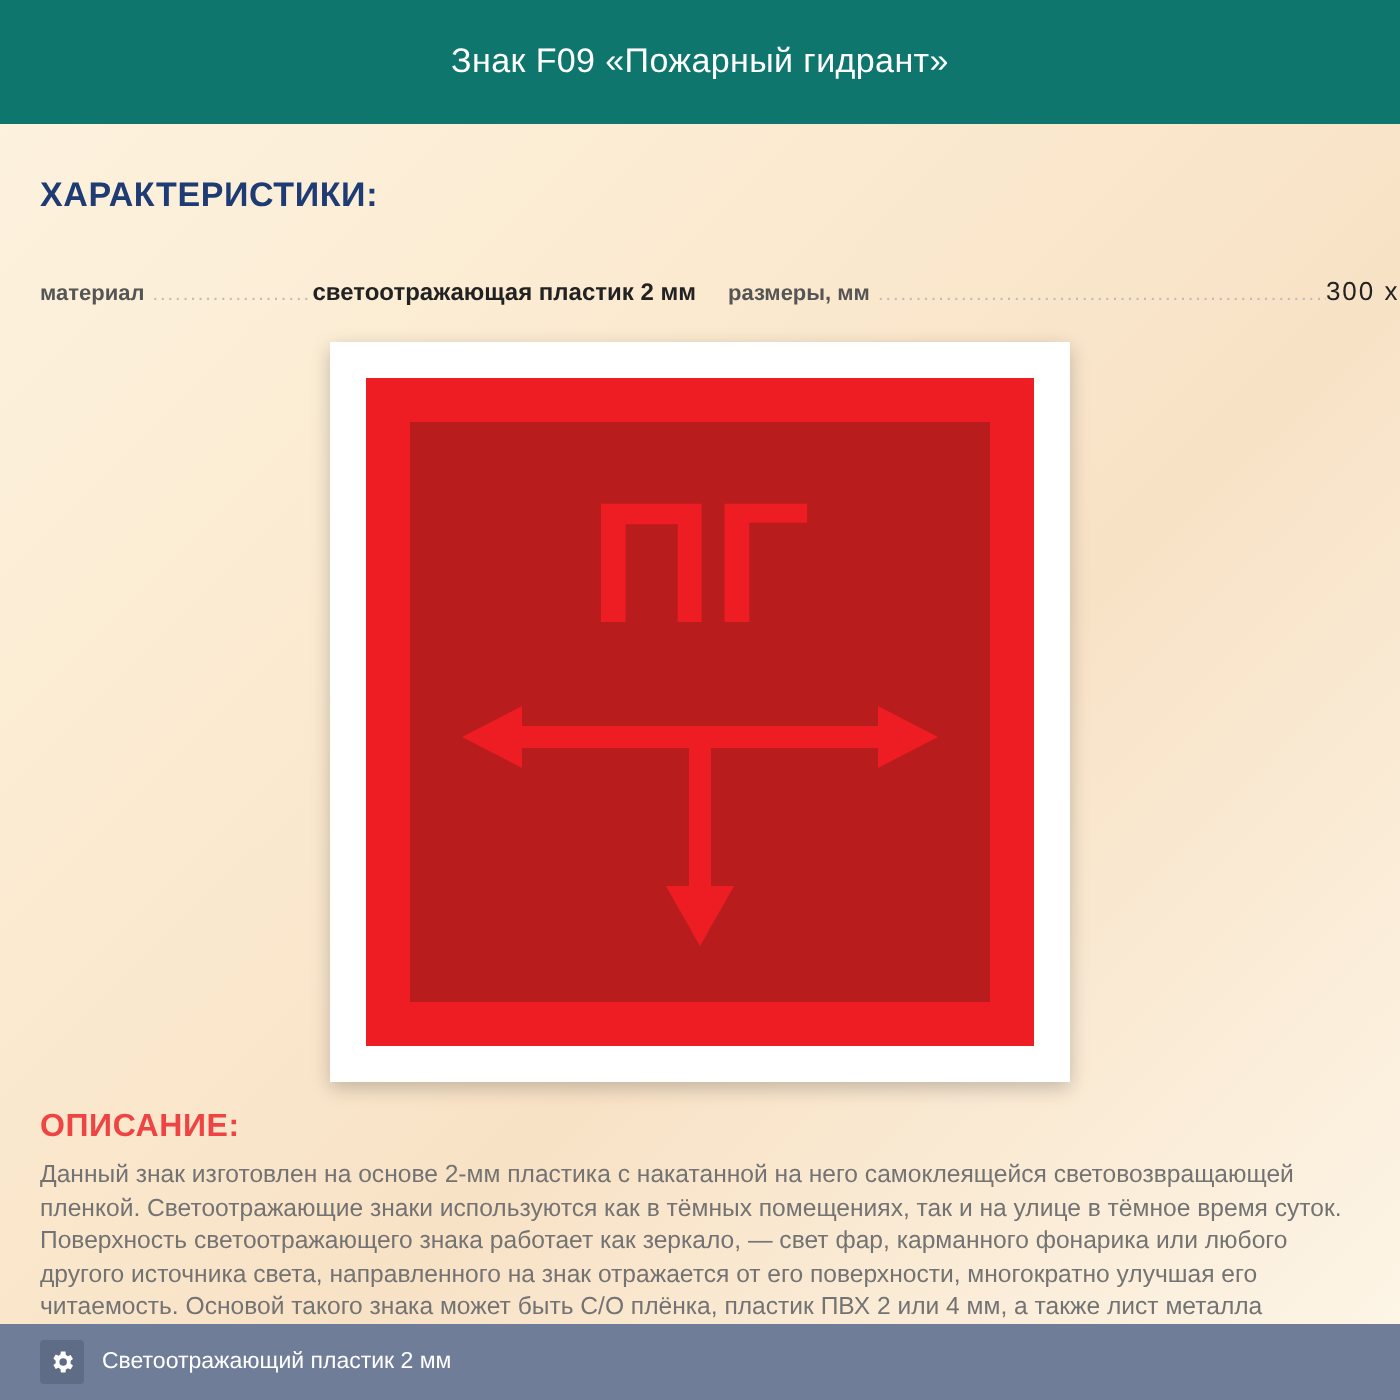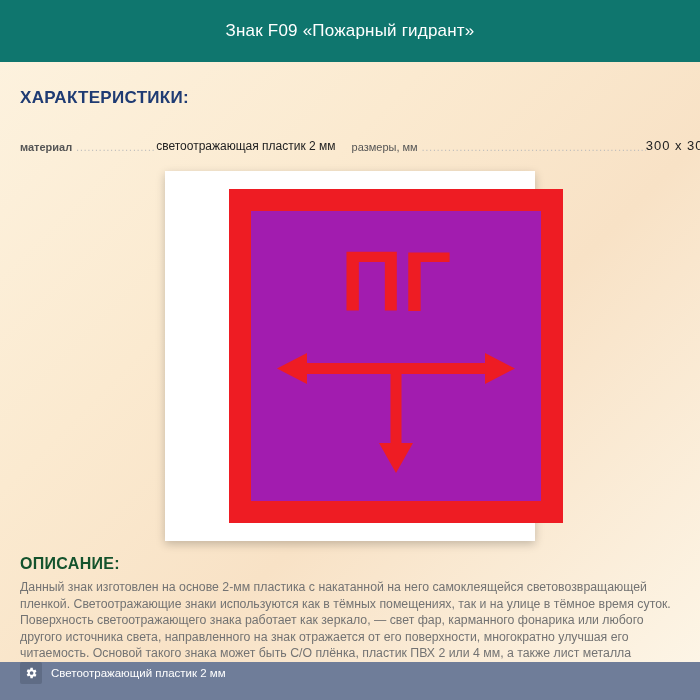--- a/index.html
+++ b/index.html
@@ -56,24 +56,25 @@
     letter-spacing: 1px;
     overflow: hidden;
     font-size: 10px;
     padding: 0 4px;
   }
   .dots.short { width: 84px; }
   .dots.long  { width: 228px; }
   .chars-value {
     color: #222222;
     font-size: 12px;
+    font-weight: bold;
   }
   .chars-label2 {
     color: #555555;
-    font-weight: normal;
+    font-weight: bold;
     font-size: 11px;
     margin-left: 16px;
   }
   .chars-size {
     color: #222222;
     font-size: 13px;
     letter-spacing: 1px;
   }
 
   
@@ -86,32 +87,31 @@
     width: 370px;
     height: 370px;
     background: #ffffff;
     box-shadow: 0 3px 9px rgba(0,0,0,0.22);
     padding: 18px;
   }
   .sign-inner {
     width: 100%;
     height: 100%;
     border: 22px solid #ee1c23;
-    background: #a21caf;
+    background: #b91c1c;
     position: relative;
-    margin-left: 46px;
   }
   .sign-svg { display: block; width: 100%; height: 100%; }
 
   
   .desc {
     padding: 14px 20px 0 20px;
   }
   .desc-title {
-    color: #14532d;
+    color: #ef4444;
     font-size: 16px;
     font-weight: bold;
     letter-spacing: 0.3px;
     margin-bottom: 6px;
   }
   .desc-text {
     font-size: 12.3px;
     line-height: 16.5px;
     color: #737373;
     text-align: left;
@@ -119,21 +119,21 @@
 
   
   .footer {
     position: absolute;
     left: 0;
     bottom: 0;
     width: 700px;
     height: 38px;
     background: #6f7d99;
     display: flex;
-    align-items: flex-start;
+    align-items: center;
     color: #ffffff;
     font-size: 11.5px;
     padding-left: 20px;
   }
   .footer-item {
     display: flex;
     align-items: center;
     margin-right: 34px;
   }
   .footer-badge {

